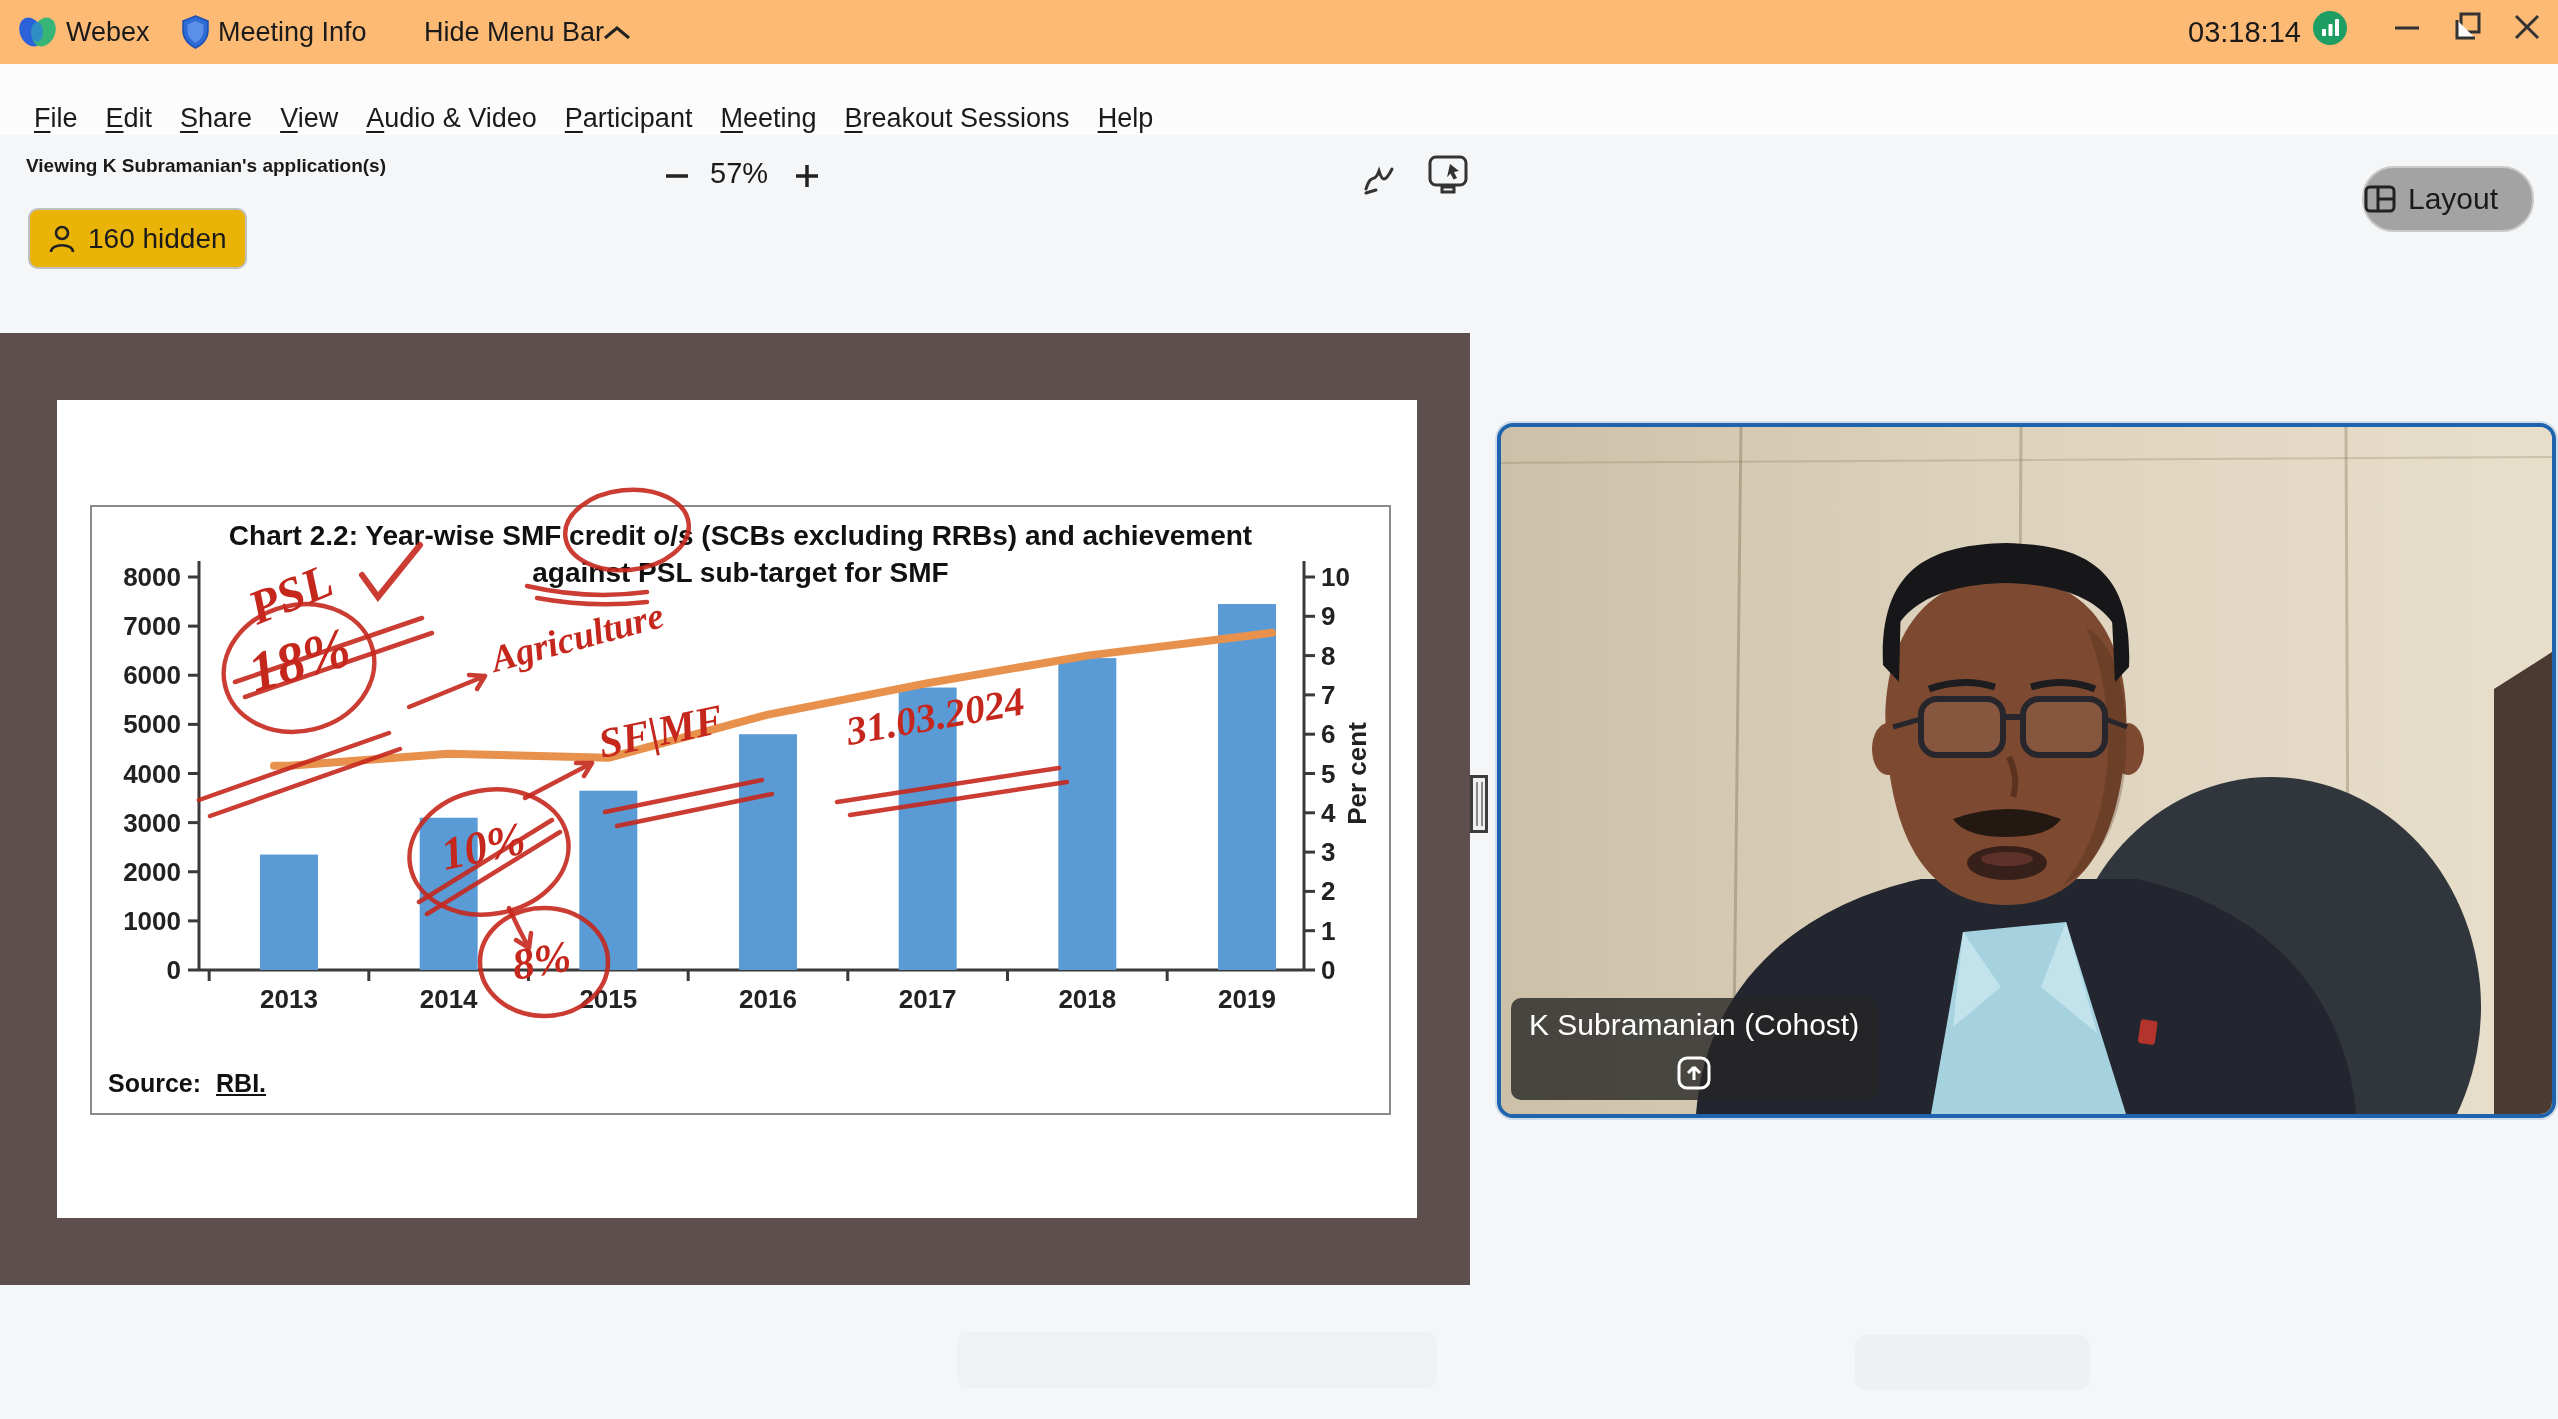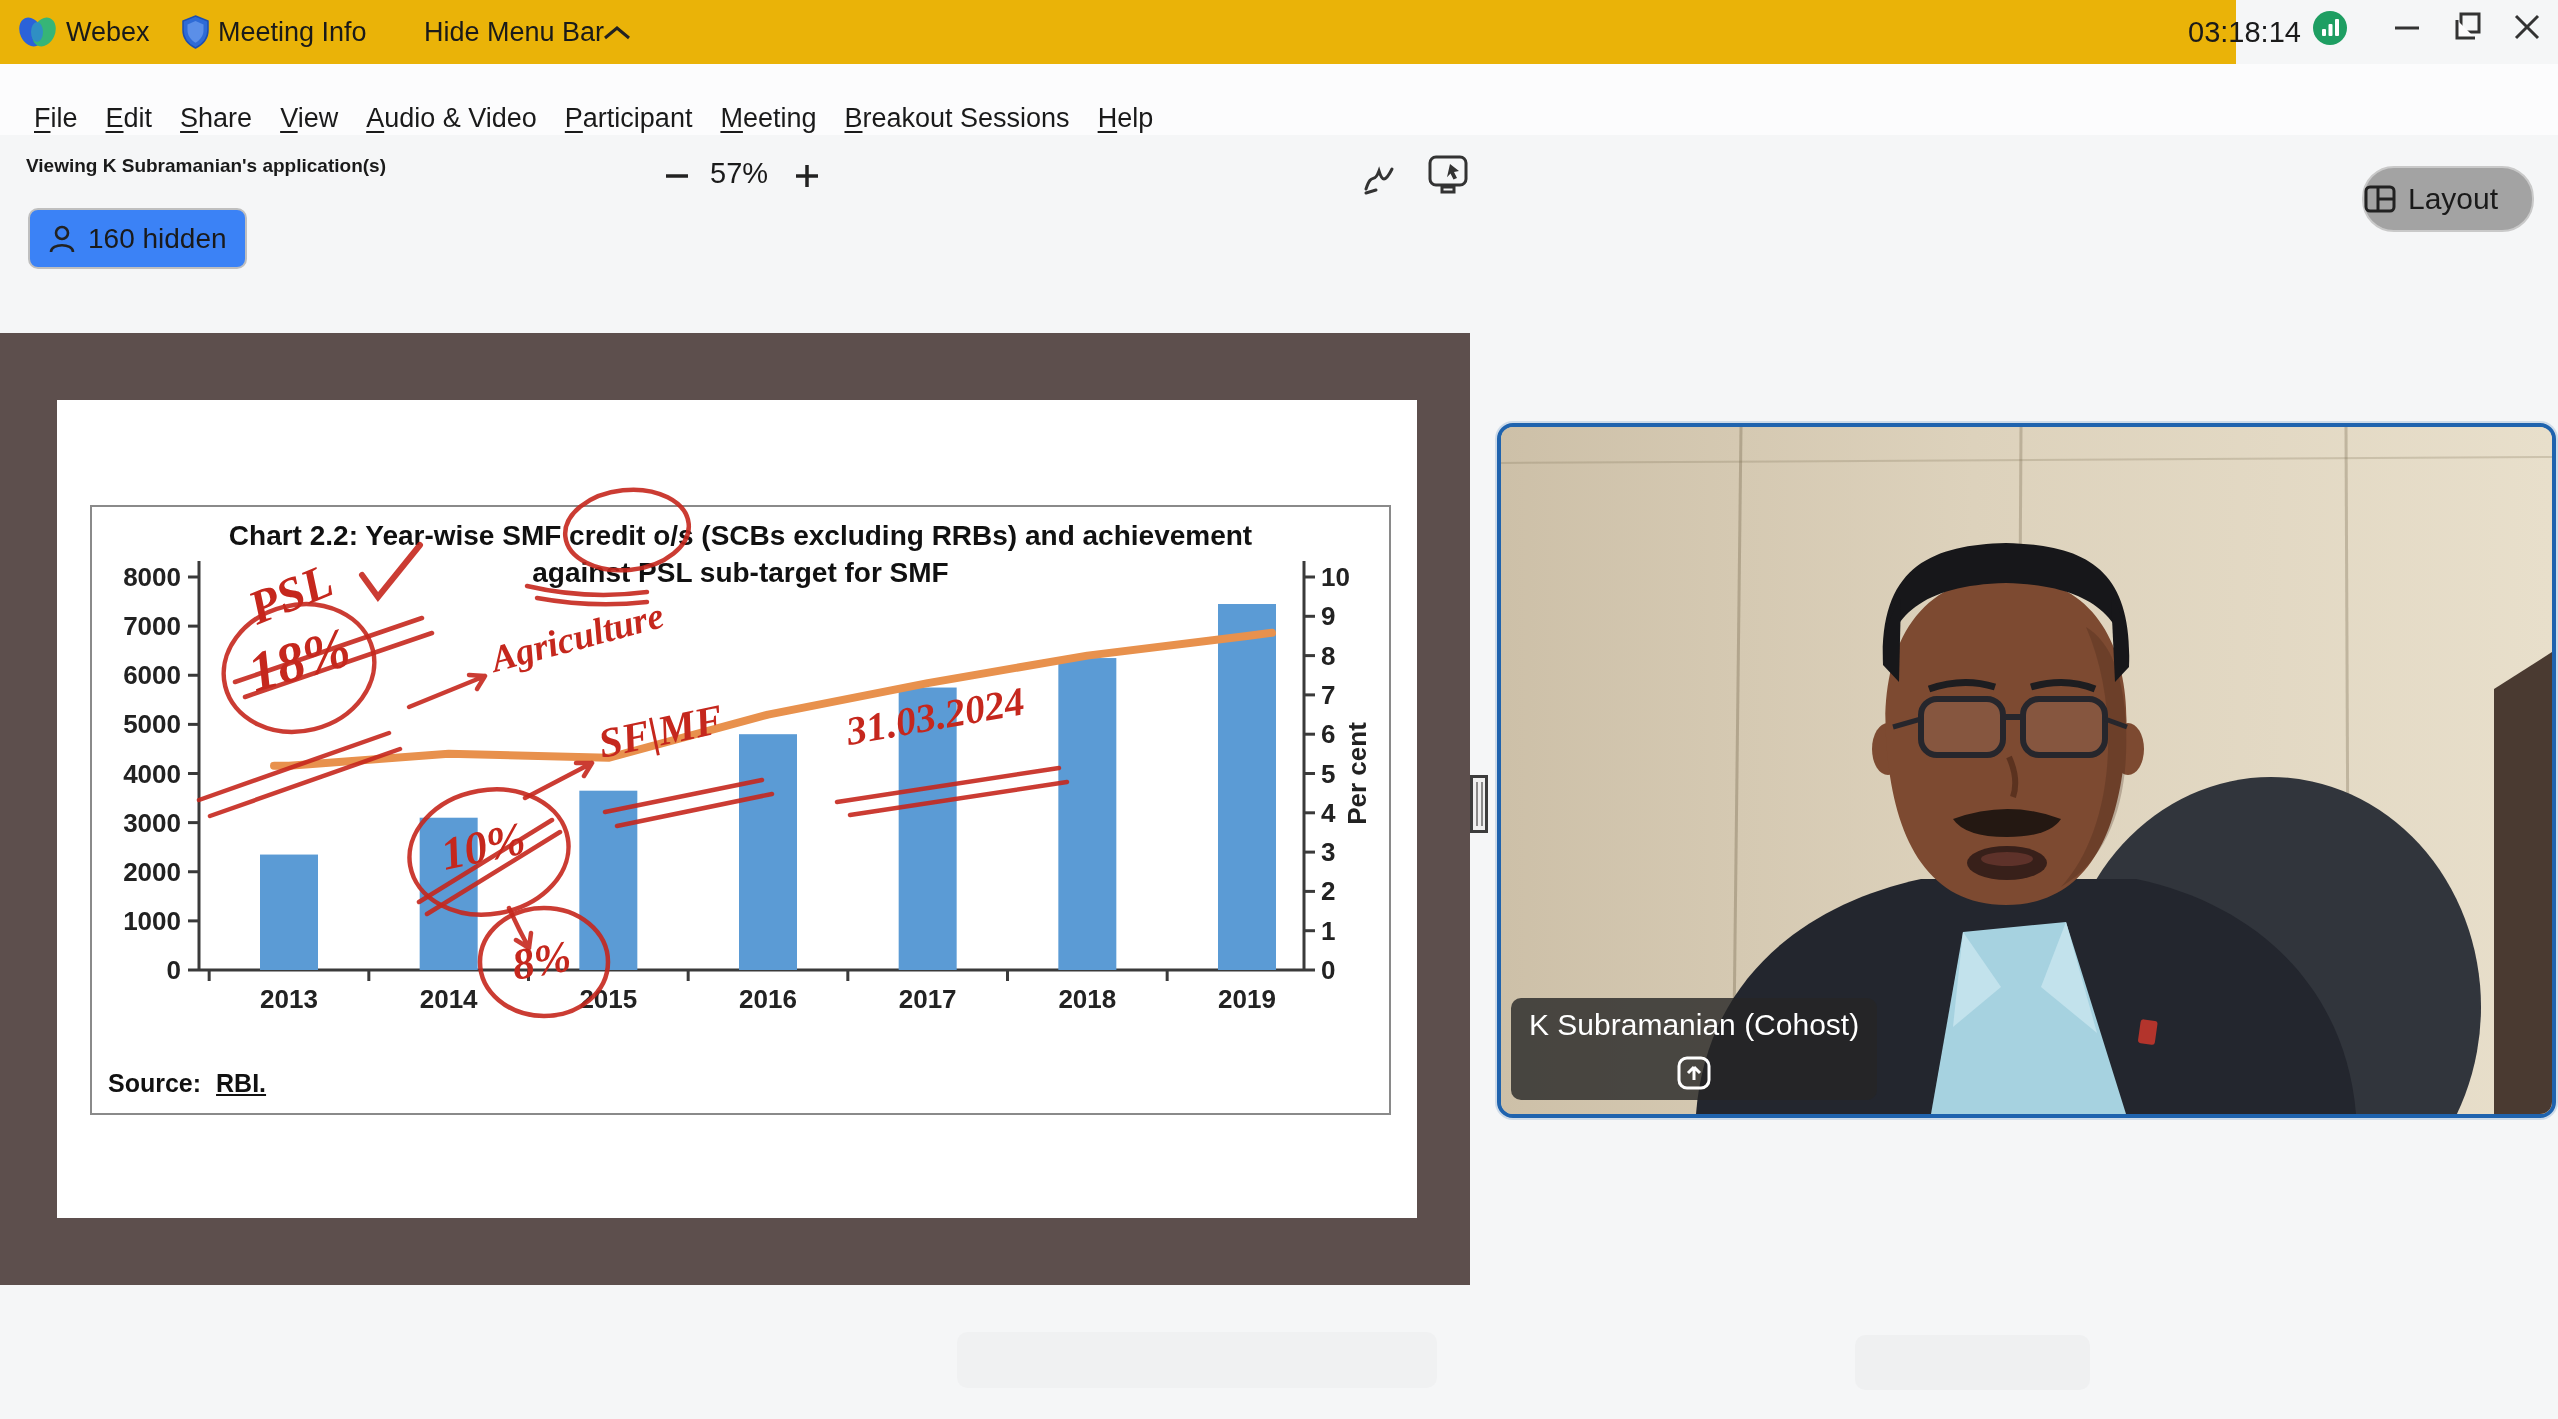--- a/index.html
+++ b/index.html
@@ -1,29 +1,29 @@
 <!DOCTYPE html>
 <html><head>
 <meta charset="utf-8">
 <style>
   html,body{margin:0;padding:0;}
   body{width:2558px;height:1419px;position:relative;overflow:hidden;
        background:#f5f6f7;font-family:"Liberation Sans",sans-serif;color:#1a1a1a;}
   .abs{position:absolute;}
   
-  .titlebar{position:absolute;left:0;top:0;width:2236px;height:64px;background:#eab308;}
+  .titlebar{position:absolute;left:0;top:0;width:2558px;height:64px;background:#fdba74;}
   .tb-text{position:absolute;top:0;height:64px;line-height:64px;font-size:27px;font-weight:500;white-space:nowrap;}
   .menubar{position:absolute;left:34px;top:64px;height:70px;display:flex;gap:28px;align-items:flex-end;background:transparent;}
   .menu-item{font-size:27px;font-weight:500;cursor:default;}
   .menu-item u{text-decoration:underline;text-underline-offset:4px;text-decoration-thickness:2px;}
   .menubar-bg{position:absolute;left:0;top:64px;width:2558px;height:71px;background:#fcfcfd;}
   .viewbar{position:absolute;left:0;top:135px;width:2558px;height:78px;}
   .pillbtn{position:absolute;display:flex;align-items:center;gap:12px;background:#a3a3a3;
            border:2px solid #c9c9c9;border-radius:32px;}
-  .badge{position:absolute;display:flex;align-items:center;gap:12px;background:#3b82f6;
+  .badge{position:absolute;display:flex;align-items:center;gap:12px;background:#eab308;
          border:2px solid #bfbfbf;border-radius:10px;padding:0 18px;height:57px;font-size:28px;}
   
   .share-region{position:absolute;left:0;top:333px;width:1470px;height:952px;background:#5d4f4d;}
   .page{position:absolute;left:57px;top:67px;width:1360px;height:818px;background:#ffffff;}
   .chartbox{position:absolute;left:33px;top:105px;width:1297px;height:606px;border:2px solid #8a8a8a;background:#fff;}
   .chart-title{position:absolute;left:0;top:10px;width:100%;text-align:center;
                font-size:28px;font-weight:700;line-height:37px;color:#111;}
   .legend{position:absolute;left:0;top:533px;width:100%;display:flex;justify-content:center;
           gap:110px;font-size:25px;font-weight:600;color:#222;align-items:center;}
   .lg-item{display:flex;align-items:center;gap:12px;}

